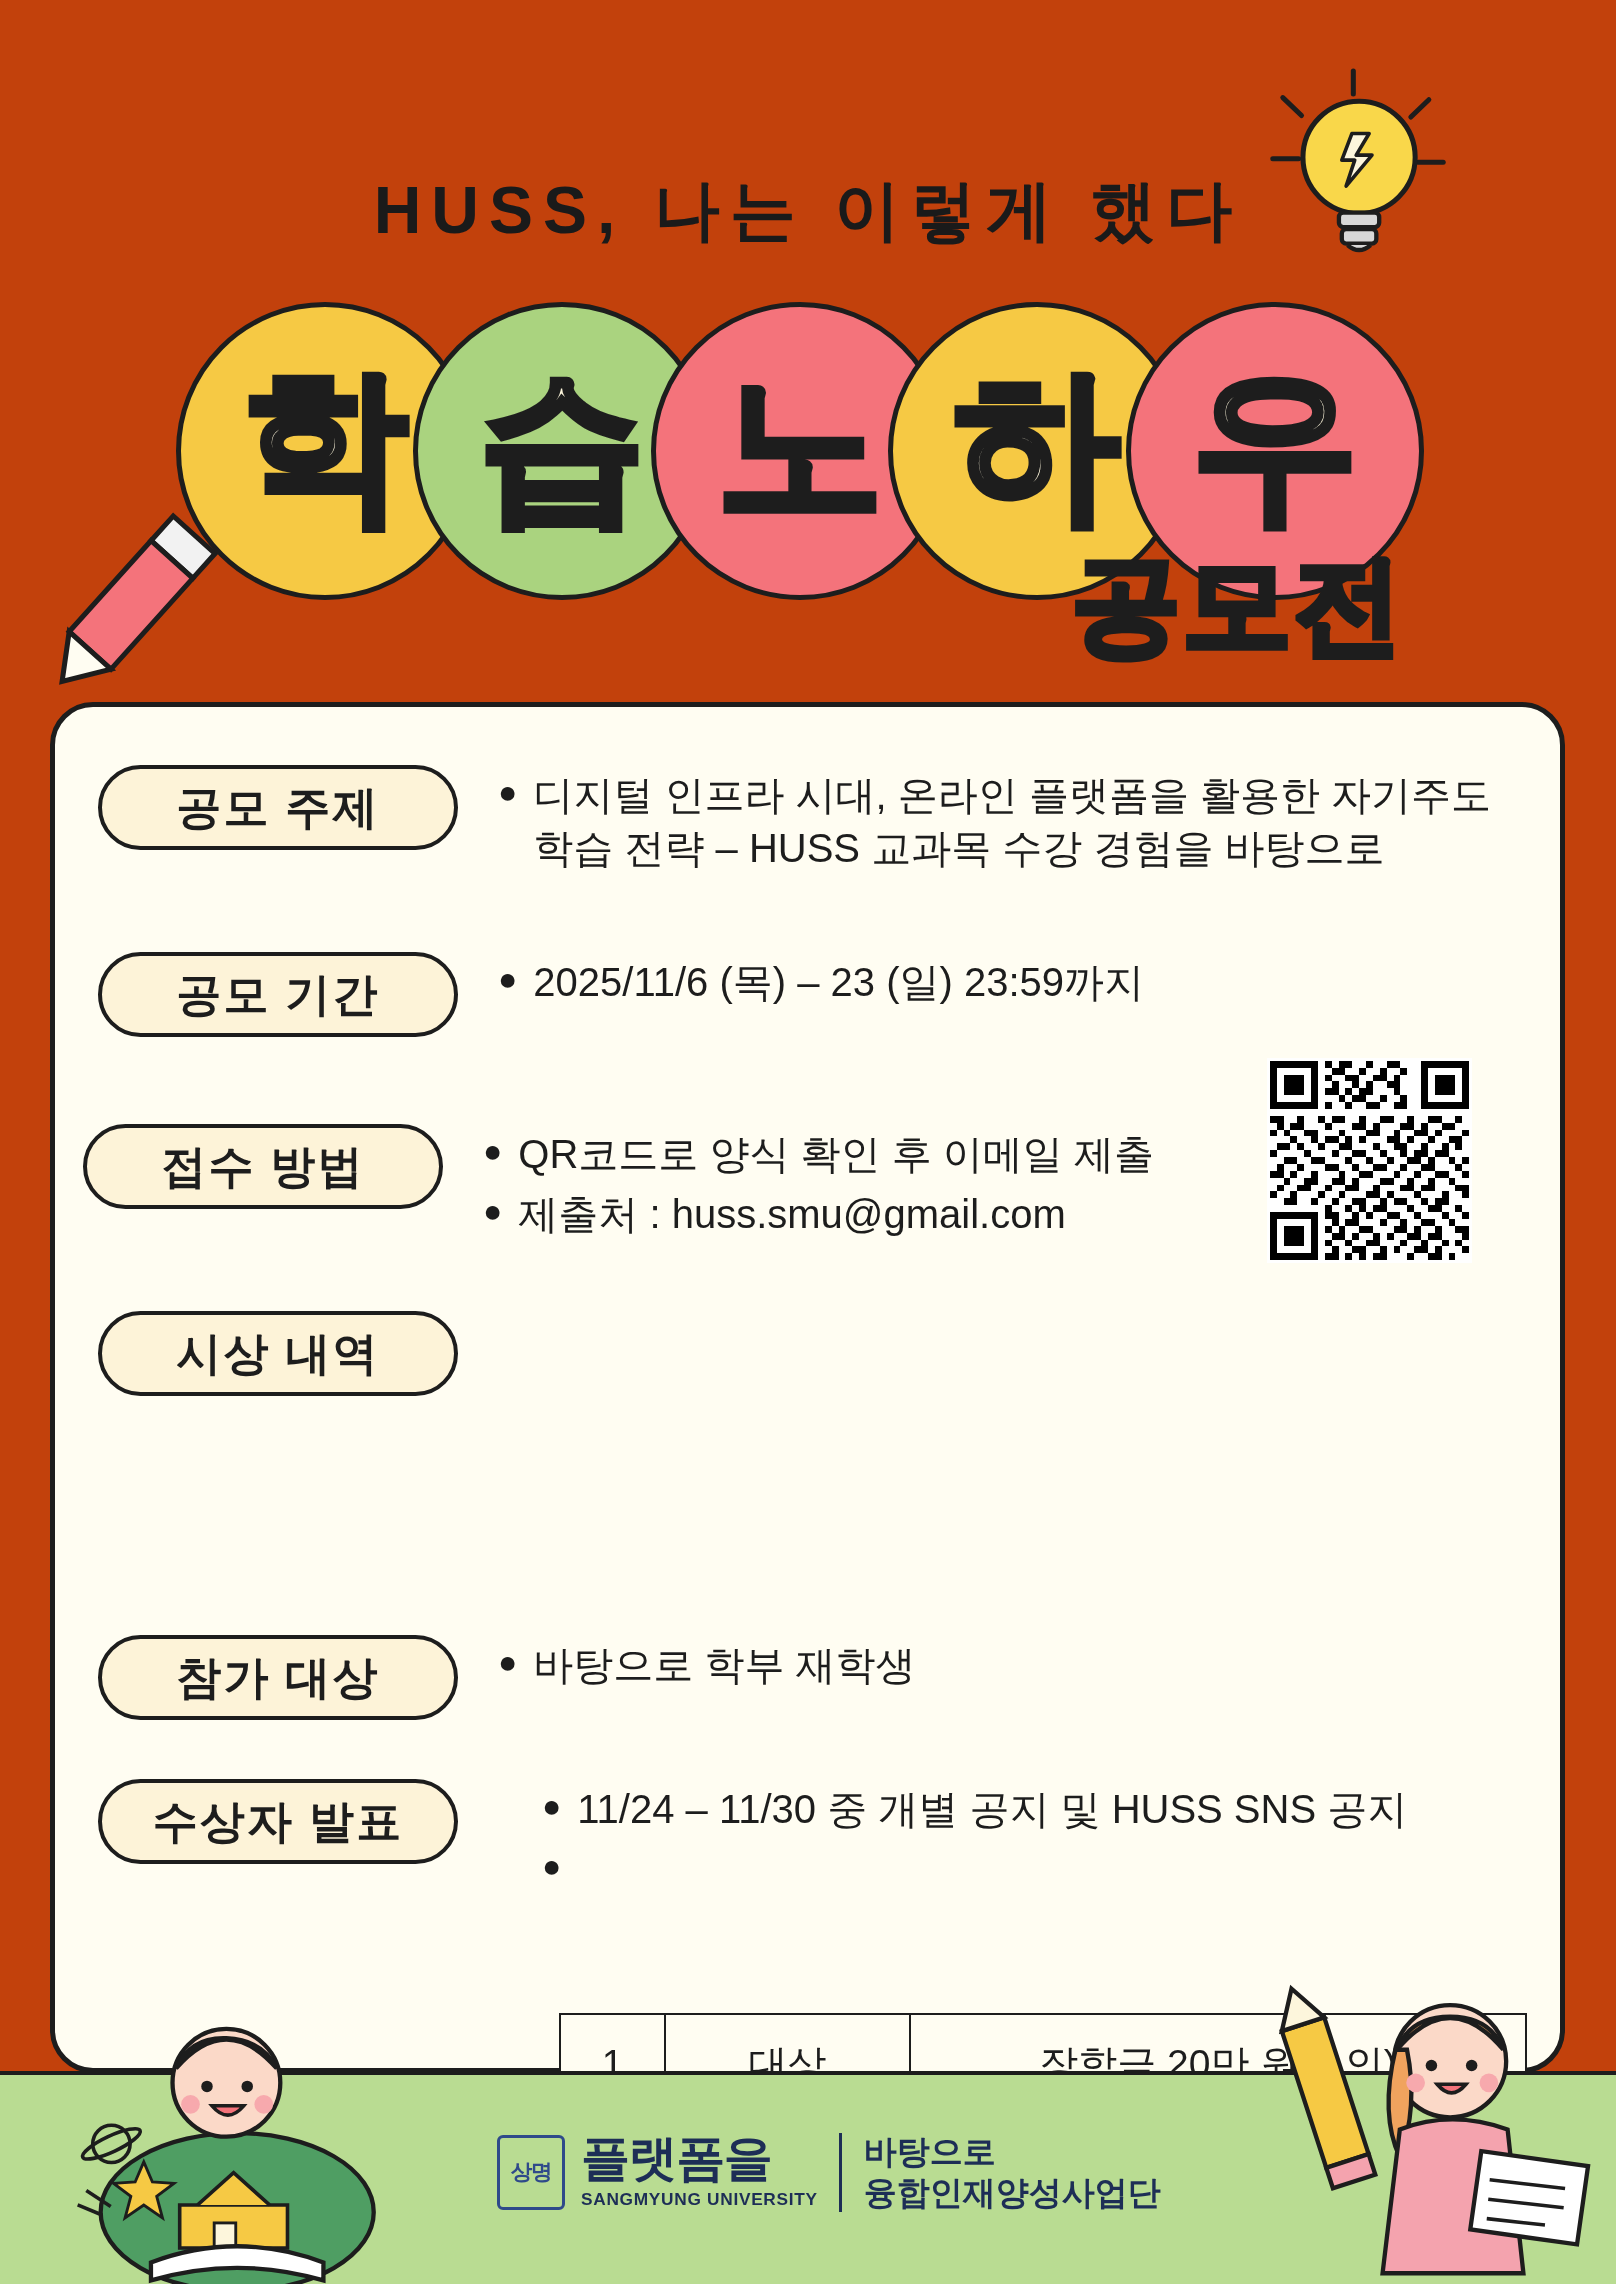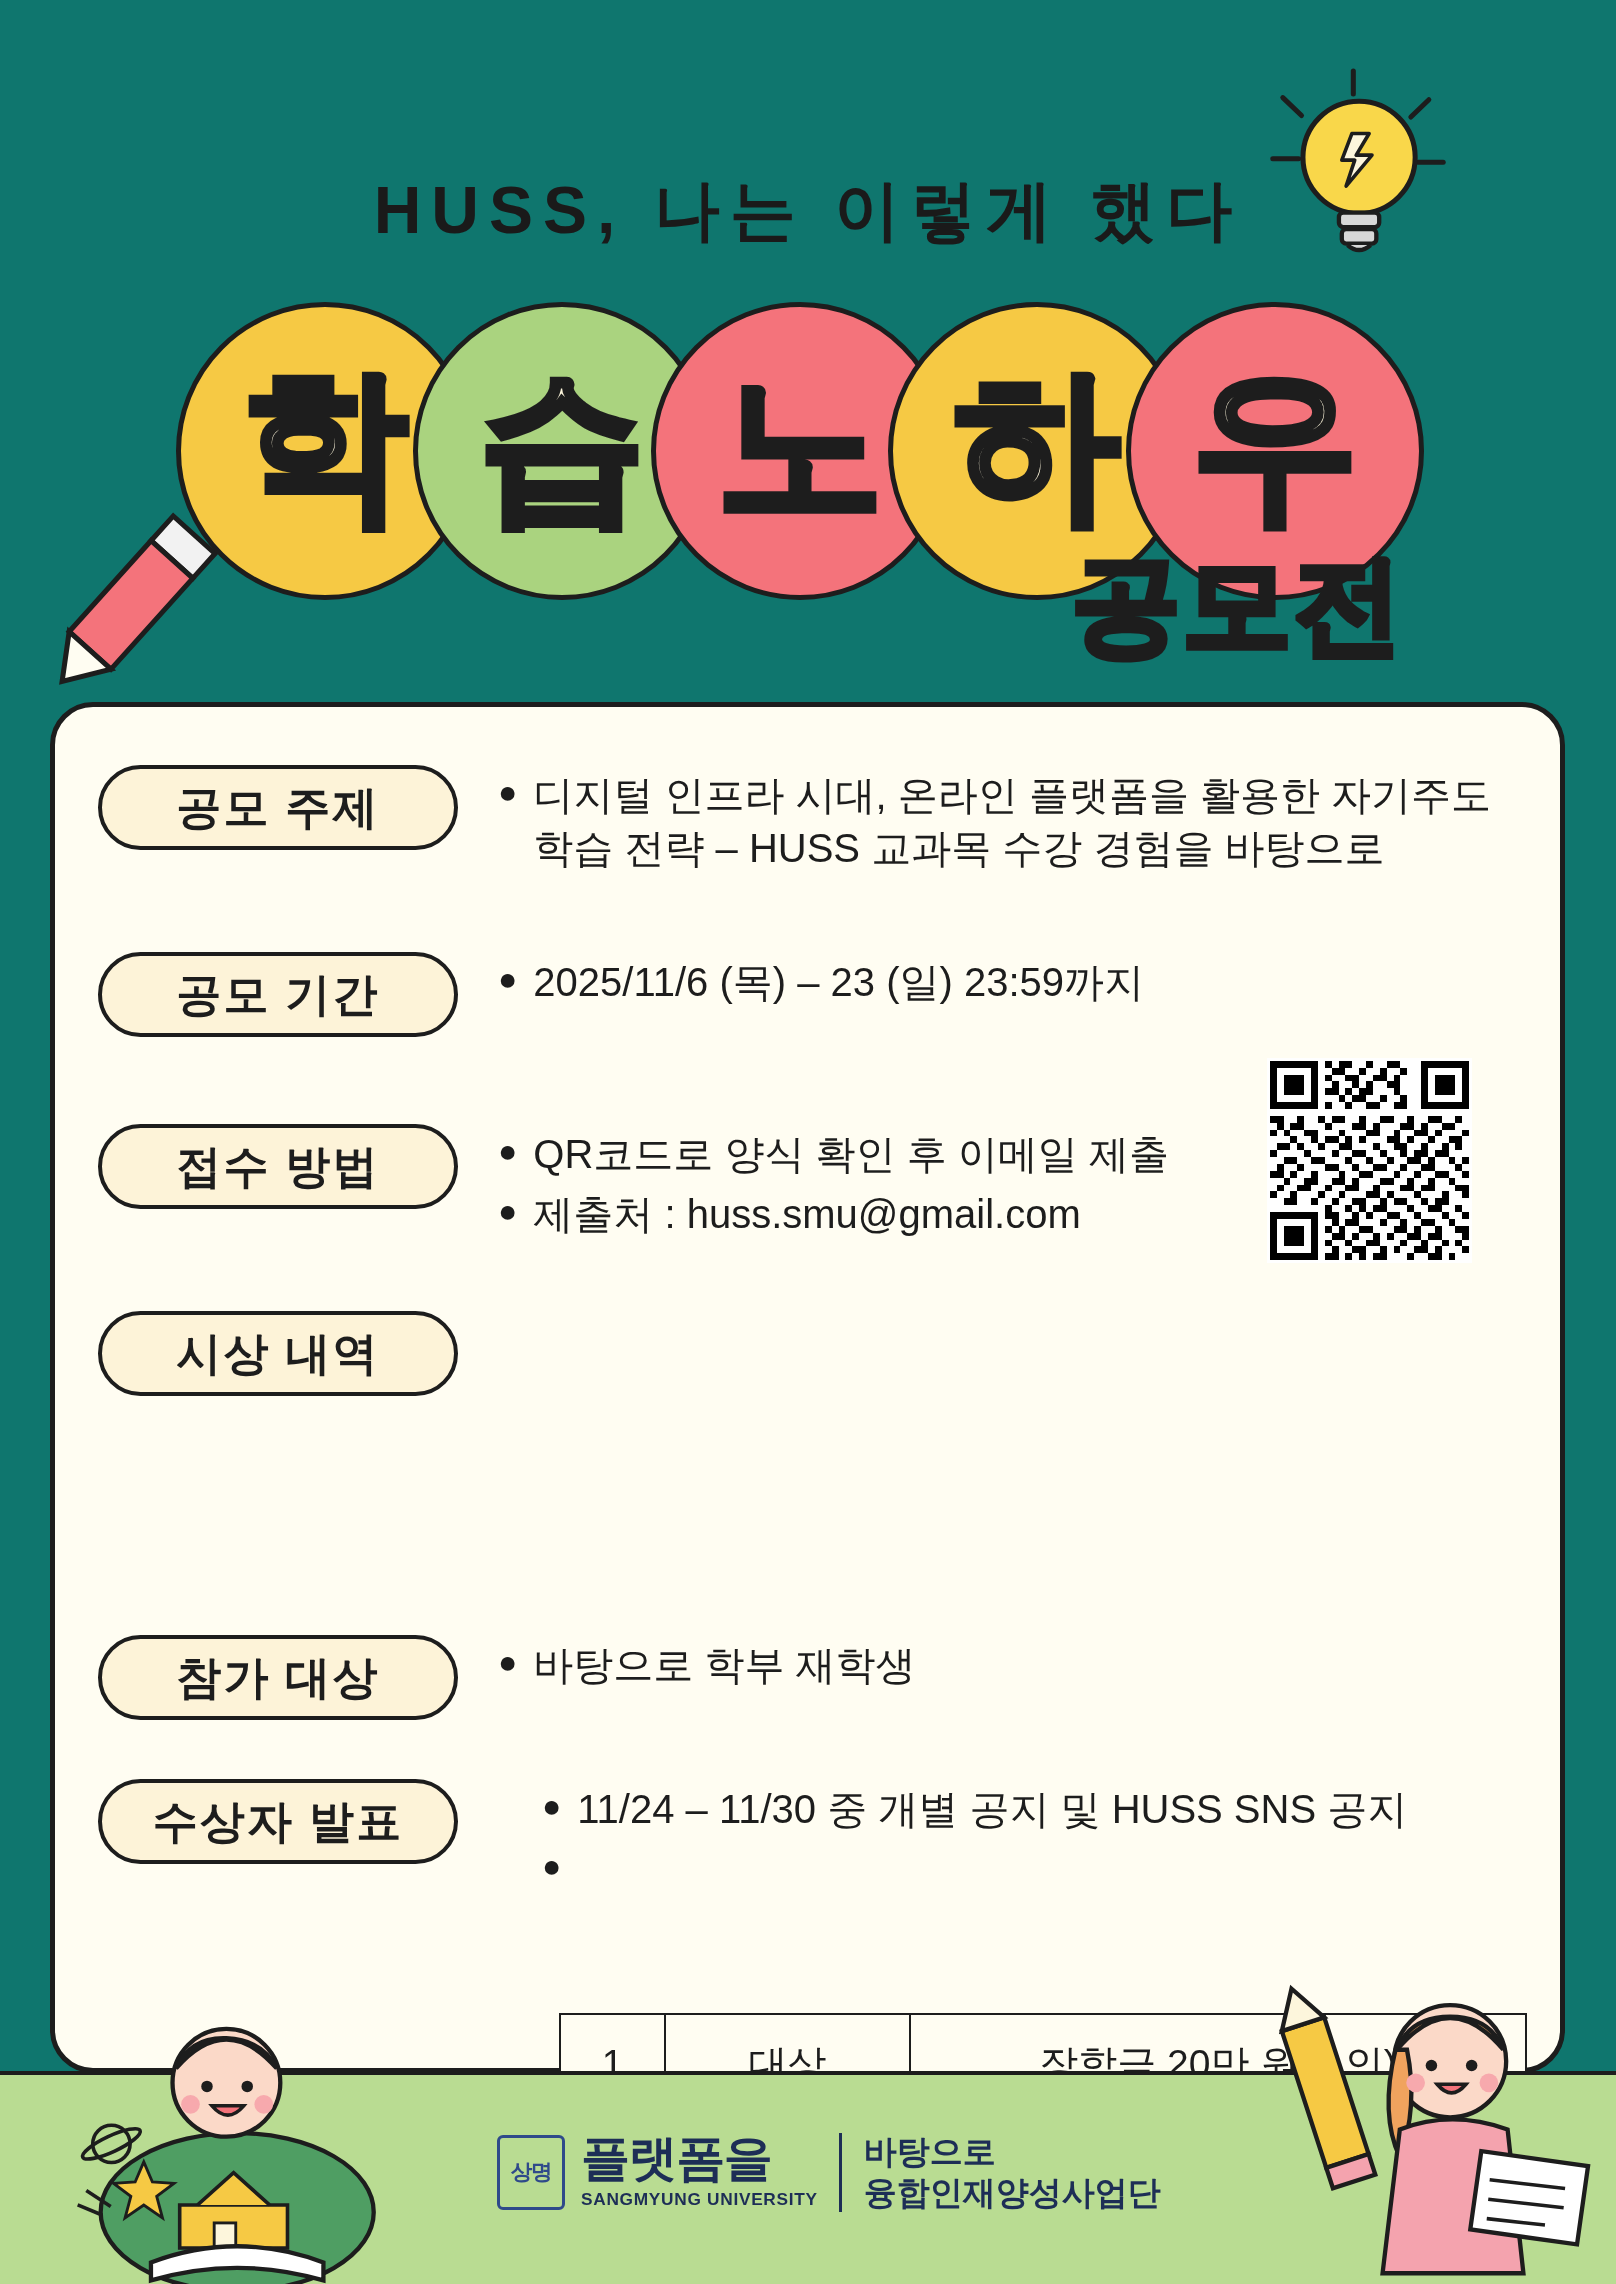--- a/index.html
+++ b/index.html
@@ -7,21 +7,21 @@
     padding: 0;
     background: #ffffff;
   }
   body {
     font-family: "Liberation Sans", sans-serif;
   }
   .poster {
     position: relative;
     width: 1616px;
     height: 2284px;
-    background: #0f766e;
+    background: #c2410c;
     overflow: hidden;
   }
 
   
   .headline {
     position: absolute;
     top: 166px;
     left: 0;
     width: 100%;
     text-align: center;
@@ -140,21 +140,21 @@
   .dot {
     font-size: 32px;
     line-height: 1.45;
     margin-right: 16px;
   }
   .btext { max-width: 986px; }
 
   
   .r-topic   { top: 58px;   left: 43px; }
   .r-period  { top: 245px;  left: 43px; }
-  .r-submit  { top: 417px;  left: 43px; }
+  .r-submit  { top: 417px;  left: 28px; }
   .r-prize   { top: 604px;  left: 43px; }
   .r-target  { top: 928px; left: 43px; }
   .r-announce{ top: 1072px; left: 43px; gap: 44px; }
 
   
   .qr {
     position: absolute;
     top: 1058px;
     left: 1267px;
     width: 205px;

